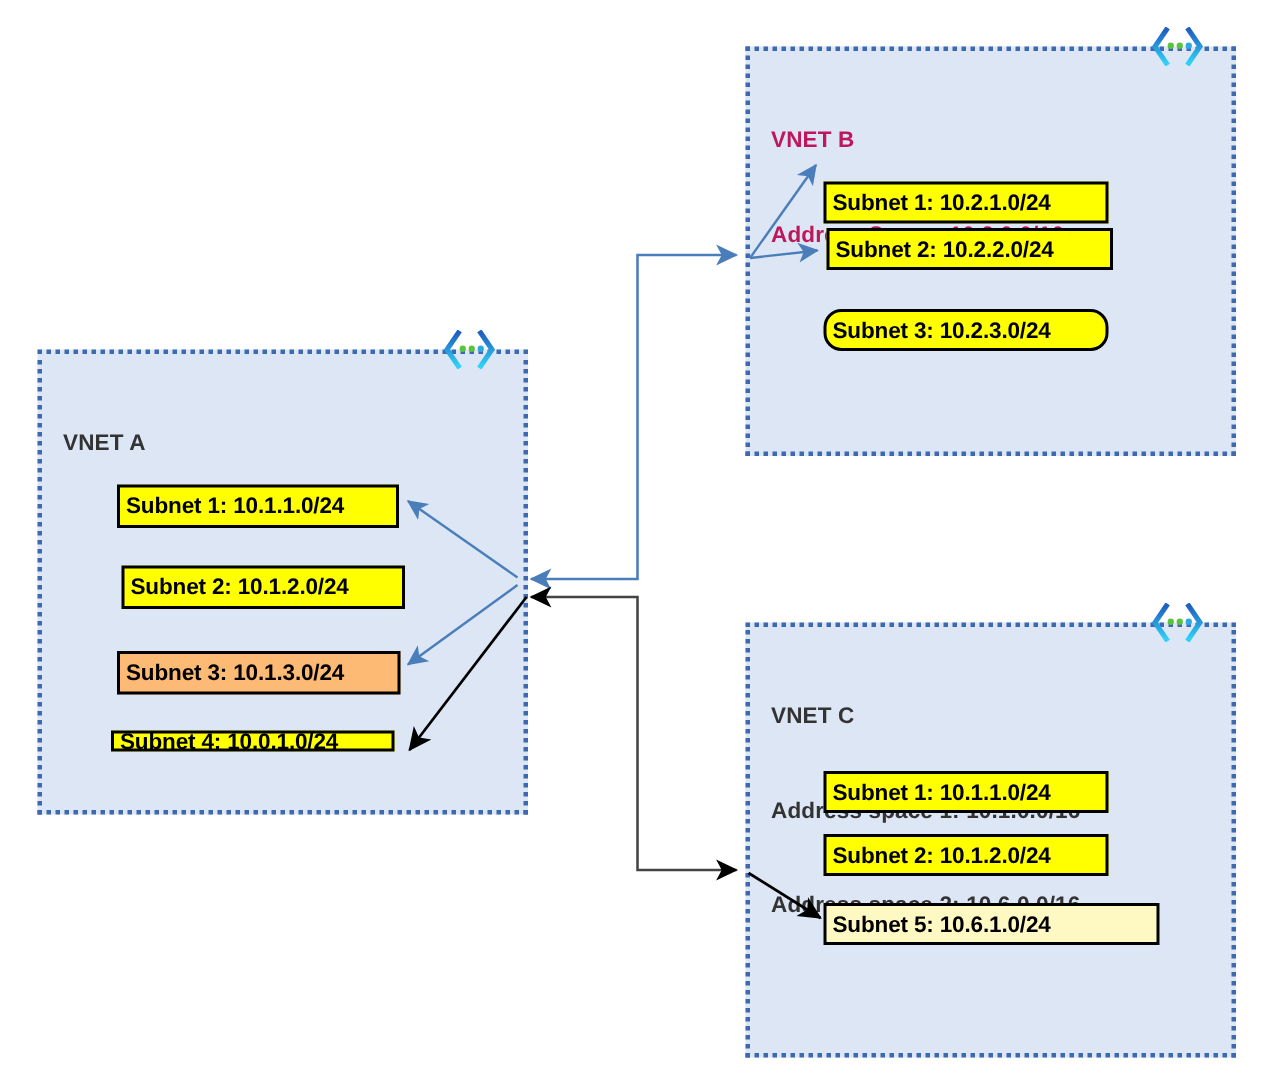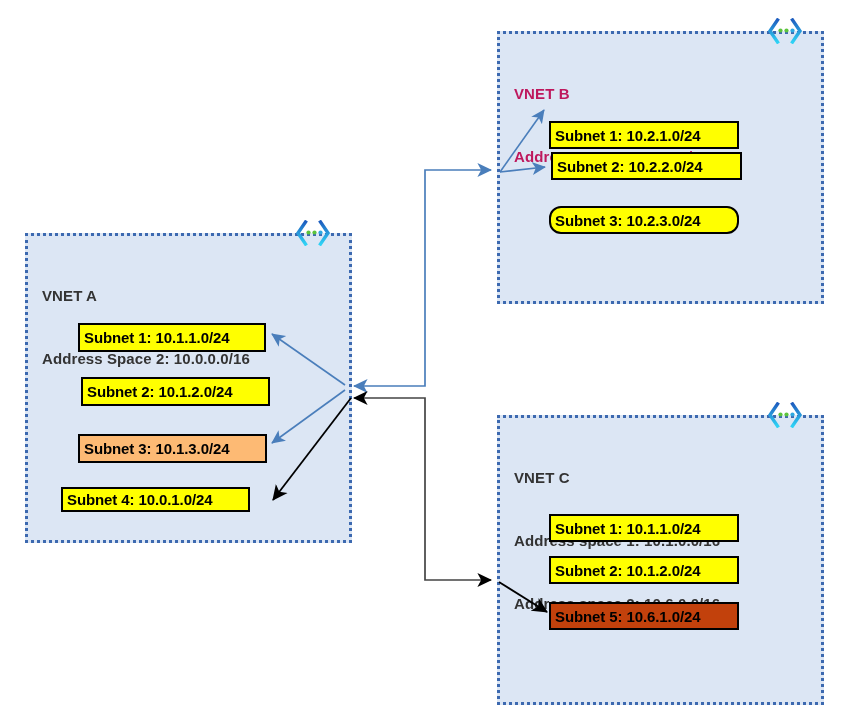--- a/index.html
+++ b/index.html
@@ -63,40 +63,39 @@
   }
 </style>
 </head>
 <body>
 
 <div id="canvas" style="width: 849px; height: 727px; background: rgb(255, 255, 255);">
 
   <div class="vnet-box" id="box-vnet-a" style="left: 25px; top: 233px; width: 327px; height: 310px; background: rgb(220, 230, 244); border-color: rgb(60, 105, 176);"></div>
   <div class="vnet-head" id="head-vnet-a" style="left: 42px; top: 243px; color: rgb(51, 51, 51);">
     <div>VNET A</div>
-    <div>Address Space 2: 10.0.0.0/16</div>
   </div>
   <div class="vnet-icon" id="icon-vnet-a" style="left: 295px; top: 220px;"><svg viewBox="0 0 36 26" width="36" height="26" xmlns="http://www.w3.org/2000/svg">
         <defs>
           <linearGradient id="g0" x1="0" y1="0" x2="0" y2="1">
             <stop offset="0%" stop-color="#1f5fc0"></stop>
             <stop offset="100%" stop-color="#2fd2f5"></stop>
           </linearGradient>
         </defs>
         <path d="M10.5,2 L3,13 L10.5,24" fill="none" stroke="url(#g0)" stroke-width="3.4" stroke-linecap="square"></path>
         <path d="M25.5,2 L33,13 L25.5,24" fill="none" stroke="url(#g0)" stroke-width="3.4" stroke-linecap="square"></path>
         <circle cx="13.5" cy="12.5" r="2.1" fill="#5cc43c"></circle>
         <circle cx="19.5" cy="12.5" r="2.1" fill="#5cc43c"></circle>
         <circle cx="25.5" cy="12.5" r="2.1" fill="#2fa8e0"></circle>
       </svg></div>
 
   <div class="subnet" id="a-s1" style="left: 78px; top: 323px; width: 188px; height: 29px; background: rgb(255, 255, 0); border-color: rgb(0, 0, 0);">Subnet 1: 10.1.1.0/24</div>
   <div class="subnet" id="a-s2" style="left: 81px; top: 377px; width: 189px; height: 29px; background: rgb(255, 255, 0); border-color: rgb(0, 0, 0);">Subnet 2: 10.1.2.0/24</div>
   <div class="subnet" id="a-s3" style="left: 78px; top: 434px; width: 189px; height: 29px; background: #fdba74; border-color: rgb(0, 0, 0);">Subnet 3: 10.1.3.0/24</div>
-  <div class="subnet" id="a-s4" style="left: 61px; top: 487px; width: 189px; height: 25px; background: rgb(255, 255, 0); border-color: rgb(0, 0, 0);">Subnet 4: 10.0.1.0/24</div>
+  <div class="subnet" id="a-s4" style="left: 74px; top: 487px; width: 189px; height: 14px; background: rgb(255, 255, 0); border-color: rgb(0, 0, 0);">Subnet 4: 10.0.1.0/24</div>
 
   <div class="vnet-box" id="box-vnet-b" style="left: 497px; top: 31px; width: 327px; height: 273px; background: rgb(220, 230, 244); border-color: rgb(60, 105, 176);"></div>
   <div class="vnet-head" id="head-vnet-b" style="left: 514px; top: 41px; color: #be185d;">
     <div>VNET B</div>
     <div>Address Space: 10.2.0.0/16</div>
   </div>
   <div class="vnet-icon" id="icon-vnet-b" style="left: 767px; top: 18px;"><svg viewBox="0 0 36 26" width="36" height="26" xmlns="http://www.w3.org/2000/svg">
         <defs>
           <linearGradient id="g1" x1="0" y1="0" x2="0" y2="1">
             <stop offset="0%" stop-color="#1f5fc0"></stop>
@@ -129,21 +128,21 @@
         </defs>
         <path d="M10.5,2 L3,13 L10.5,24" fill="none" stroke="url(#g2)" stroke-width="3.4" stroke-linecap="square"></path>
         <path d="M25.5,2 L33,13 L25.5,24" fill="none" stroke="url(#g2)" stroke-width="3.4" stroke-linecap="square"></path>
         <circle cx="13.5" cy="12.5" r="2.1" fill="#5cc43c"></circle>
         <circle cx="19.5" cy="12.5" r="2.1" fill="#5cc43c"></circle>
         <circle cx="25.5" cy="12.5" r="2.1" fill="#2fa8e0"></circle>
       </svg></div>
 
   <div class="subnet" id="c-s1" style="left: 549px; top: 514px; width: 190px; height: 28px; background: rgb(255, 255, 0); border-color: rgb(0, 0, 0);">Subnet 1: 10.1.1.0/24</div>
   <div class="subnet" id="c-s2" style="left: 549px; top: 556px; width: 190px; height: 28px; background: rgb(255, 255, 0); border-color: rgb(0, 0, 0);">Subnet 2: 10.1.2.0/24</div>
-  <div class="subnet" id="c-s5" style="left: 549px; top: 602px; width: 190px; height: 28px; background: #c2410c; border-color: rgb(0, 0, 0);">Subnet 5: 10.6.1.0/24</div>
+  <div class="subnet" id="c-s5" style="left: 549px; top: 602px; width: 224px; height: 28px; background: #fef9c3; border-color: rgb(0, 0, 0);">Subnet 5: 10.6.1.0/24</div>
 
   <svg class="edges" id="edge-layer" viewBox="0 0 849 727" xmlns="http://www.w3.org/2000/svg">
     <defs>
       <marker id="bluehead" markerWidth="9" markerHeight="9" refX="8" refY="4.5" orient="auto" markerUnits="strokeWidth">
         <path d="M0,0.4 L8.6,4.5 L0,8.6 L2.2,4.5 Z" fill="#4a7ebb"></path>
       </marker>
       <marker id="bluetail" markerWidth="9" markerHeight="9" refX="0.6" refY="4.5" orient="auto" markerUnits="strokeWidth">
         <path d="M8.6,0.4 L0,4.5 L8.6,8.6 L6.4,4.5 Z" fill="#4a7ebb"></path>
       </marker>
       <marker id="blackhead" markerWidth="9" markerHeight="9" refX="8" refY="4.5" orient="auto" markerUnits="strokeWidth">

